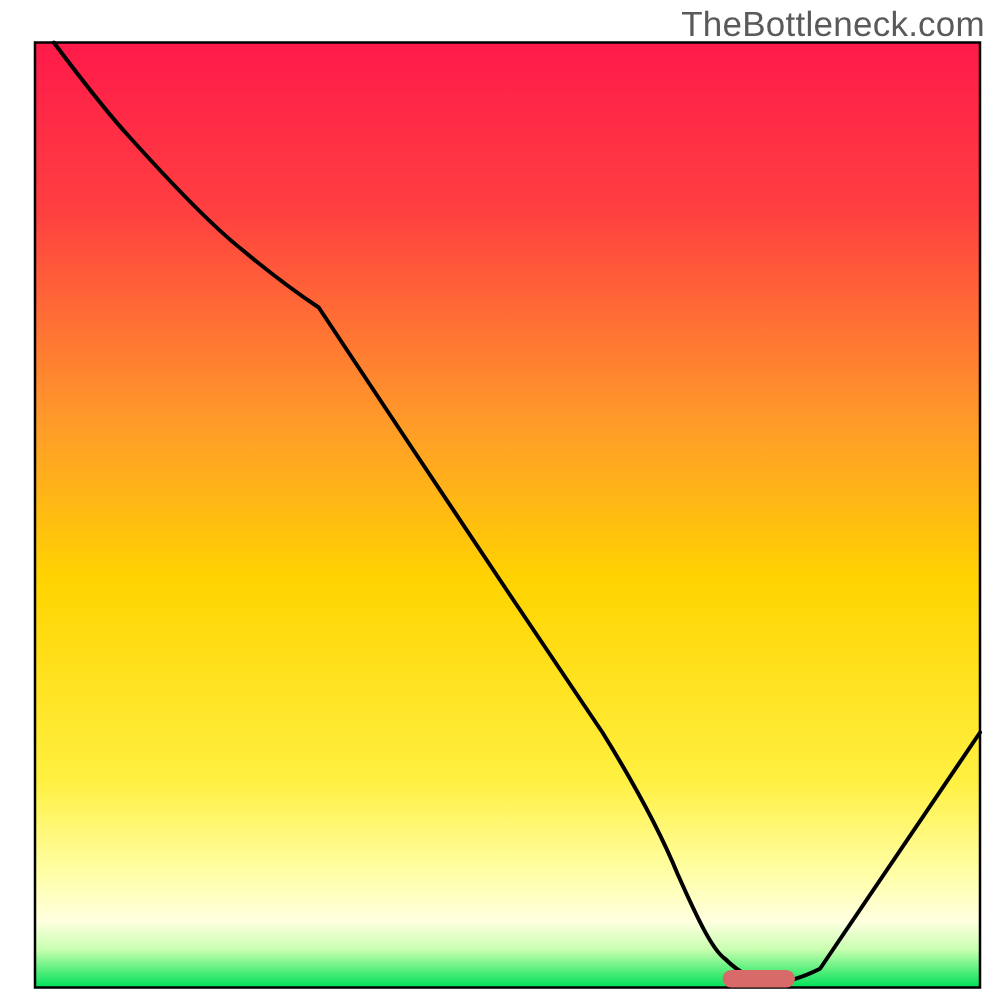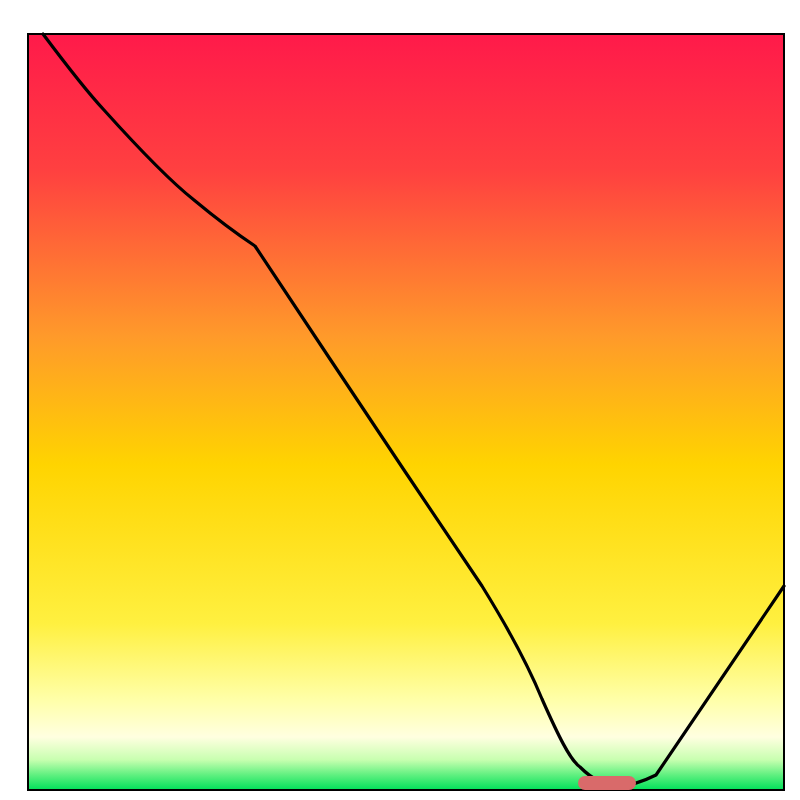--- a/index.html
+++ b/index.html
@@ -69,13 +69,14 @@
                C 508 628, 528 665, 542 699
                C 558 735, 570 760, 580 767
                C 592 779, 606 786, 618 786
                C 632 786, 646 780, 656 775
                L 784 586"></path>
 
       <rect x="578" y="776" width="58" height="14" rx="7" ry="7" fill="#d96a6a"></rect>
     </g>
   </svg>
 
+  <div class="watermark">TheBottleneck.com</div>
 </div>
 
 </body></html>

